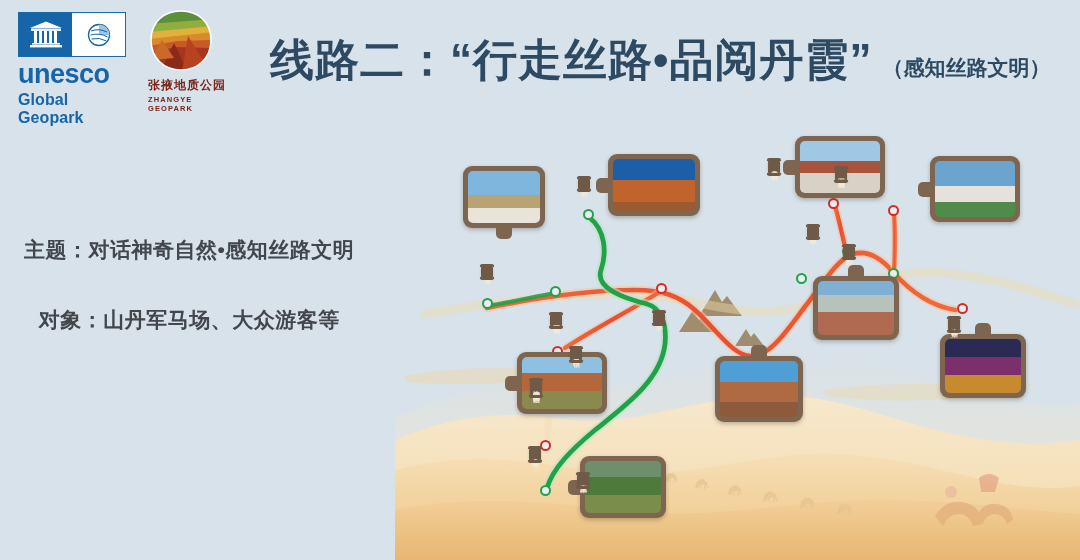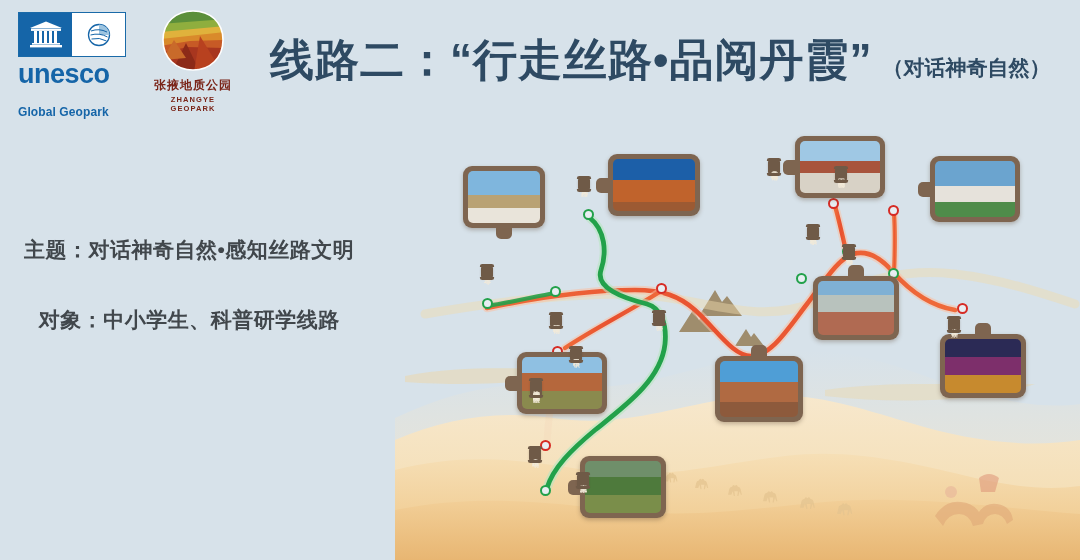--- a/index.html
+++ b/index.html
@@ -19,23 +19,23 @@
   .unesco-emblem{
     width:108px;height:45px;border:1.5px solid #1a6aa8;
     display:flex;background:#fff;box-sizing:border-box;
   }
   .unesco-left{width:54px;height:100%;background:#1565a8;display:flex;align-items:center;justify-content:center;}
   .unesco-right{width:54px;height:100%;background:#ffffff;display:flex;align-items:center;justify-content:center;}
   .unesco-word{
     font-size:27px;font-weight:700;color:#1565a8;letter-spacing:-0.5px;
     margin-top:4px;line-height:1;font-family:"Liberation Sans",sans-serif;
   }
-  .unesco-sub{font-size:12px;font-weight:700;color:#1565a8;margin-top:17px;letter-spacing:0.1px;}
-
-  .geopark-block{position:absolute;left:148px;top:10px;width:90px;height:90px;text-align:center;}
+  .unesco-sub{font-size:16px;font-weight:700;color:#1565a8;margin-top:3px;letter-spacing:0.1px;}
+
+  .geopark-block{position:absolute;left:148px;top:10px;width:90px;height:90px;text-align:left;}
   .geopark-cn{font-size:12px;color:#7a2418;font-weight:700;letter-spacing:1px;margin-top:1px;}
   .geopark-en{font-size:7.5px;color:#7a2418;font-weight:700;letter-spacing:1.1px;margin-top:1px;}
 
   .title-wrap{position:absolute;left:270px;top:38px;display:flex;align-items:baseline;}
   .title-main{
     font-size:44px;font-weight:700;color:#2e4a63;letter-spacing:1px;
     white-space:nowrap;line-height:1;
   }
   .title-sub{
     font-size:21px;font-weight:700;color:#2e4a63;margin-left:10px;white-space:nowrap;
@@ -137,27 +137,27 @@
           <path d="M14 30 L26 48 L2 50 Z" fill="#c96a2a"></path>
         </g>
         <path d="M33 1 C50 1 63 12 63 30 C63 48 50 60 33 60 C16 60 3 48 3 30 C3 12 16 1 33 1 Z" fill="none" stroke="#ffffff" stroke-width="1.6"></path>
       </svg>
       <div class="geopark-cn">张掖地质公园</div>
       <div class="geopark-en">ZHANGYE GEOPARK</div>
     </div>
 
     <div class="title-wrap">
       <div class="title-main">线路二：“行走丝路•品阅丹霞”</div>
-      <div class="title-sub">（对话神奇自然）</div>
+      <div class="title-sub">（感知丝路文明）</div>
     </div>
   </div>
 
   <div class="info">
     <div class="info-row">主题：对话神奇自然•感知丝路文明</div>
-    <div class="info-row">对象：中小学生、科普研学线路</div>
+    <div class="info-row">对象：山丹军马场、大众游客等</div>
   </div>
 
   <div class="map">
 
     <svg class="map-svg" width="685" height="442" viewBox="0 0 685 442" aria-hidden="true">
       <defs>
         <linearGradient id="dune1" x1="0" y1="0" x2="0" y2="1">
           <stop offset="0%" stop-color="#f7e8cd"></stop>
           <stop offset="100%" stop-color="#f3d9a8"></stop>
         </linearGradient>

